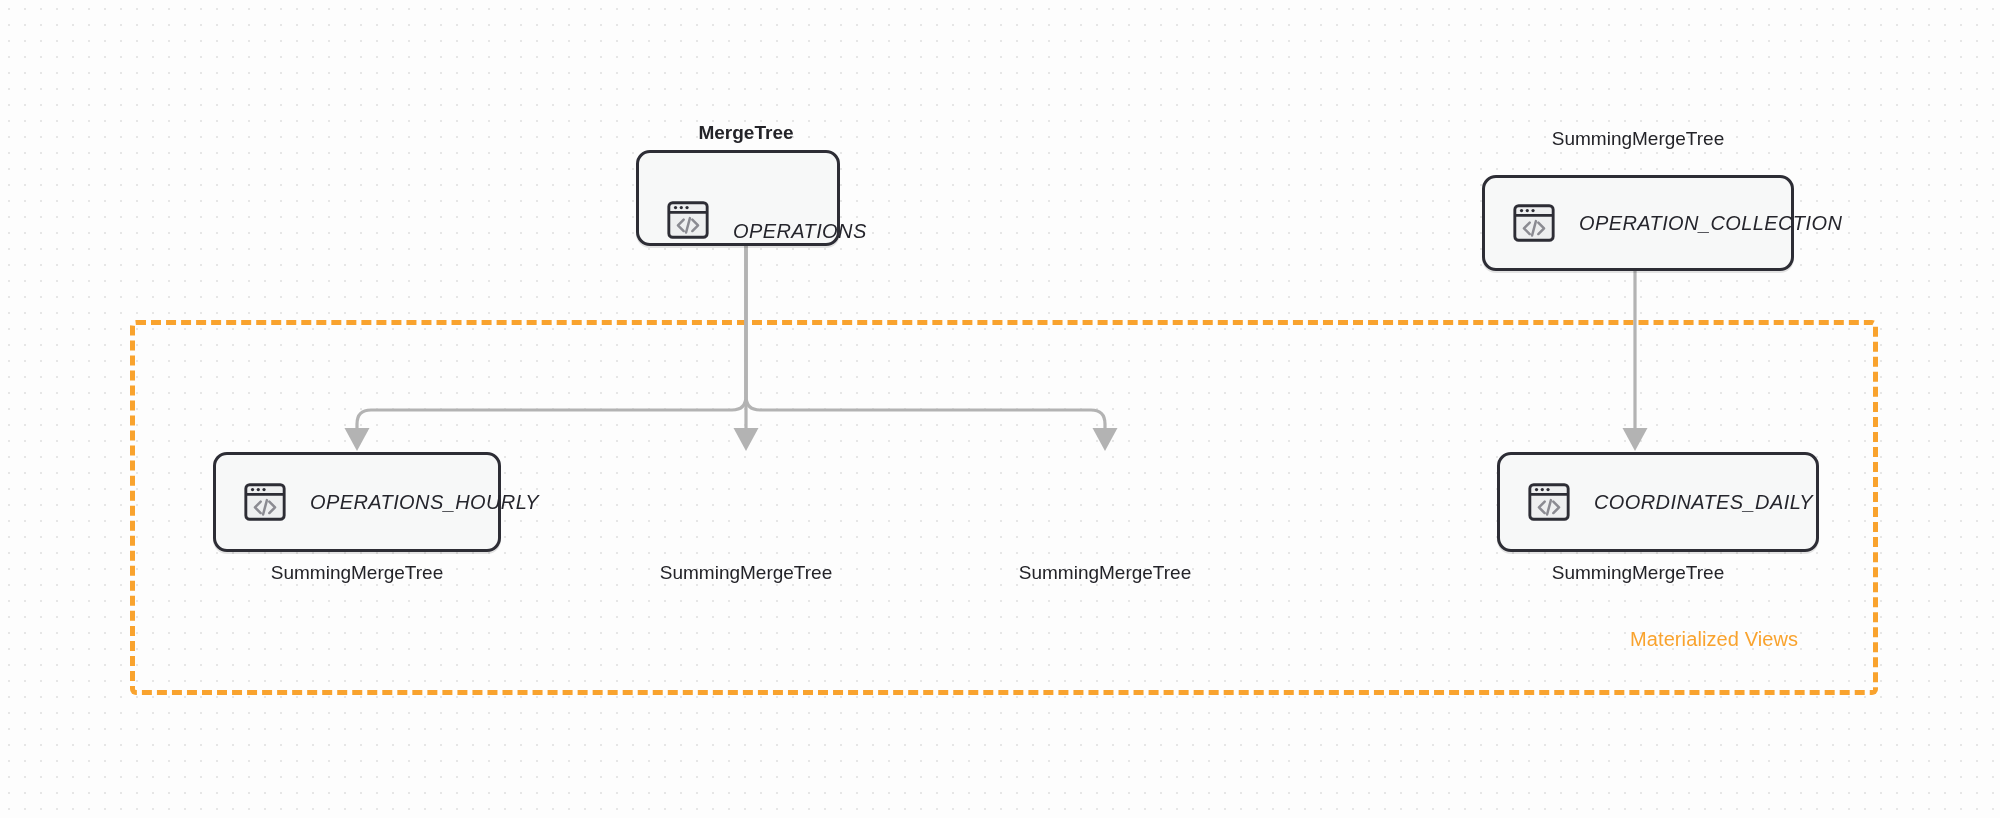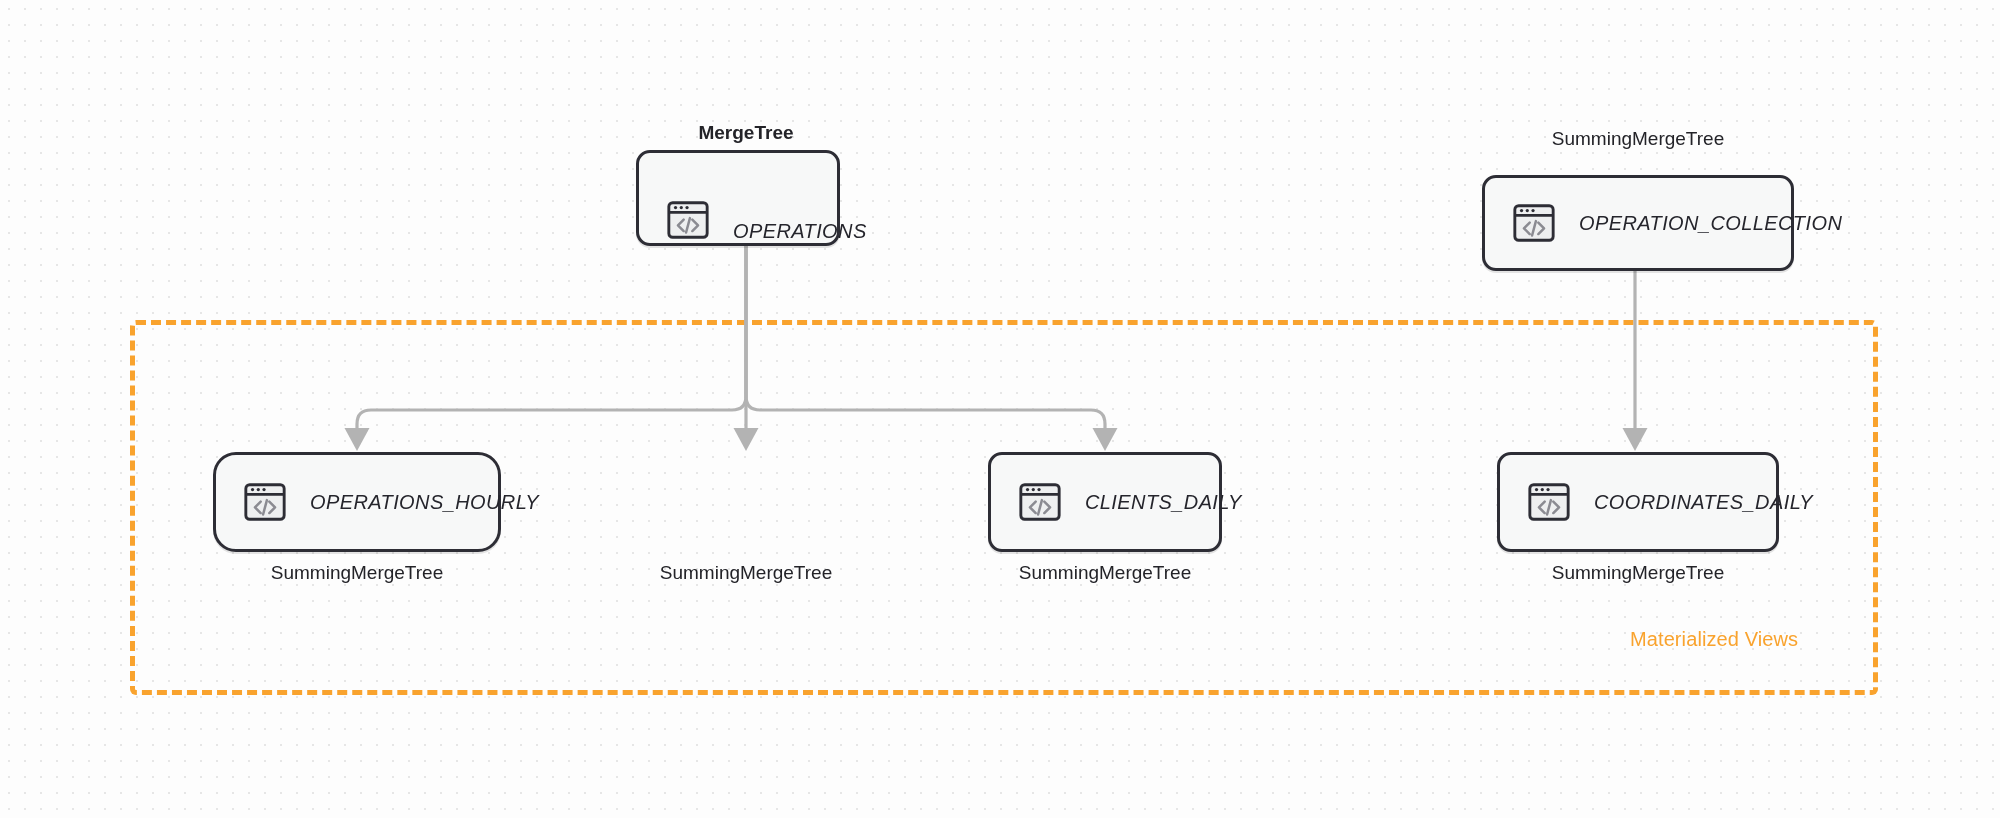--- a/index.html
+++ b/index.html
@@ -130,53 +130,40 @@
       <circle cx="11" cy="11" r="1.7" fill="#2d2d35"></circle>
       <circle cx="17" cy="11" r="1.7" fill="#2d2d35"></circle>
       <circle cx="23" cy="11" r="1.7" fill="#2d2d35"></circle>
       <path d="M19.5 23.5 L13.5 29.5 L19.5 35.5" fill="none" stroke="#8b8b92" stroke-width="2.6" stroke-linecap="round" stroke-linejoin="round"></path>
       <path d="M28.5 23.5 L34.5 29.5 L28.5 35.5" fill="none" stroke="#8b8b92" stroke-width="2.6" stroke-linecap="round" stroke-linejoin="round"></path>
       <line x1="26" y1="22" x2="22" y2="37" stroke="#8b8b92" stroke-width="2.6" stroke-linecap="round"></line>
     </svg>
     <span class="node-label">OPERATION_COLLECTION</span>
   </div>
 
-  <div class="node" style="left:213px; top:452px; width:288px; height:100px;border-radius:23px;">
+  <div class="node" style="left:213px; top:452px; width:288px; height:100px;">
     <svg class="node-icon" viewBox="0 0 48 48" xmlns="http://www.w3.org/2000/svg">
       <rect x="4" y="6" width="40" height="36" rx="4" ry="4" fill="#eeeff0" stroke="#2d2d35" stroke-width="3"></rect>
       <line x1="4" y1="16" x2="44" y2="16" stroke="#2d2d35" stroke-width="3"></line>
       <circle cx="11" cy="11" r="1.7" fill="#2d2d35"></circle>
       <circle cx="17" cy="11" r="1.7" fill="#2d2d35"></circle>
       <circle cx="23" cy="11" r="1.7" fill="#2d2d35"></circle>
       <path d="M19.5 23.5 L13.5 29.5 L19.5 35.5" fill="none" stroke="#8b8b92" stroke-width="2.6" stroke-linecap="round" stroke-linejoin="round"></path>
       <path d="M28.5 23.5 L34.5 29.5 L28.5 35.5" fill="none" stroke="#8b8b92" stroke-width="2.6" stroke-linecap="round" stroke-linejoin="round"></path>
       <line x1="26" y1="22" x2="22" y2="37" stroke="#8b8b92" stroke-width="2.6" stroke-linecap="round"></line>
     </svg>
     <span class="node-label">OPERATIONS_HOURLY</span>
   </div>
   <div class="engine-caption" style="left:357px; top:562px;">SummingMergeTree</div>
 
   <div class="engine-caption" style="left:746px; top:562px;">SummingMergeTree</div>
 
-  <div class="node" style="left:988px; top:452px; width:234px; height:100px;">
-    <svg class="node-icon" viewBox="0 0 48 48" xmlns="http://www.w3.org/2000/svg">
-      <rect x="4" y="6" width="40" height="36" rx="4" ry="4" fill="#eeeff0" stroke="#2d2d35" stroke-width="3"></rect>
-      <line x1="4" y1="16" x2="44" y2="16" stroke="#2d2d35" stroke-width="3"></line>
-      <circle cx="11" cy="11" r="1.7" fill="#2d2d35"></circle>
-      <circle cx="17" cy="11" r="1.7" fill="#2d2d35"></circle>
-      <circle cx="23" cy="11" r="1.7" fill="#2d2d35"></circle>
-      <path d="M19.5 23.5 L13.5 29.5 L19.5 35.5" fill="none" stroke="#8b8b92" stroke-width="2.6" stroke-linecap="round" stroke-linejoin="round"></path>
-      <path d="M28.5 23.5 L34.5 29.5 L28.5 35.5" fill="none" stroke="#8b8b92" stroke-width="2.6" stroke-linecap="round" stroke-linejoin="round"></path>
-      <line x1="26" y1="22" x2="22" y2="37" stroke="#8b8b92" stroke-width="2.6" stroke-linecap="round"></line>
-    </svg>
-    <span class="node-label">CLIENTS_DAILY</span>
-  </div>
   <div class="engine-caption" style="left:1105px; top:562px;">SummingMergeTree</div>
 
-  <div class="node" style="left:1497px; top:452px; width:282px; height:100px;">
+  <div class="node" style="left:1497px; top:452px; width:322px; height:100px;">
     <svg class="node-icon" viewBox="0 0 48 48" xmlns="http://www.w3.org/2000/svg">
       <rect x="4" y="6" width="40" height="36" rx="4" ry="4" fill="#eeeff0" stroke="#2d2d35" stroke-width="3"></rect>
       <line x1="4" y1="16" x2="44" y2="16" stroke="#2d2d35" stroke-width="3"></line>
       <circle cx="11" cy="11" r="1.7" fill="#2d2d35"></circle>
       <circle cx="17" cy="11" r="1.7" fill="#2d2d35"></circle>
       <circle cx="23" cy="11" r="1.7" fill="#2d2d35"></circle>
       <path d="M19.5 23.5 L13.5 29.5 L19.5 35.5" fill="none" stroke="#8b8b92" stroke-width="2.6" stroke-linecap="round" stroke-linejoin="round"></path>
       <path d="M28.5 23.5 L34.5 29.5 L28.5 35.5" fill="none" stroke="#8b8b92" stroke-width="2.6" stroke-linecap="round" stroke-linejoin="round"></path>
       <line x1="26" y1="22" x2="22" y2="37" stroke="#8b8b92" stroke-width="2.6" stroke-linecap="round"></line>
     </svg>

